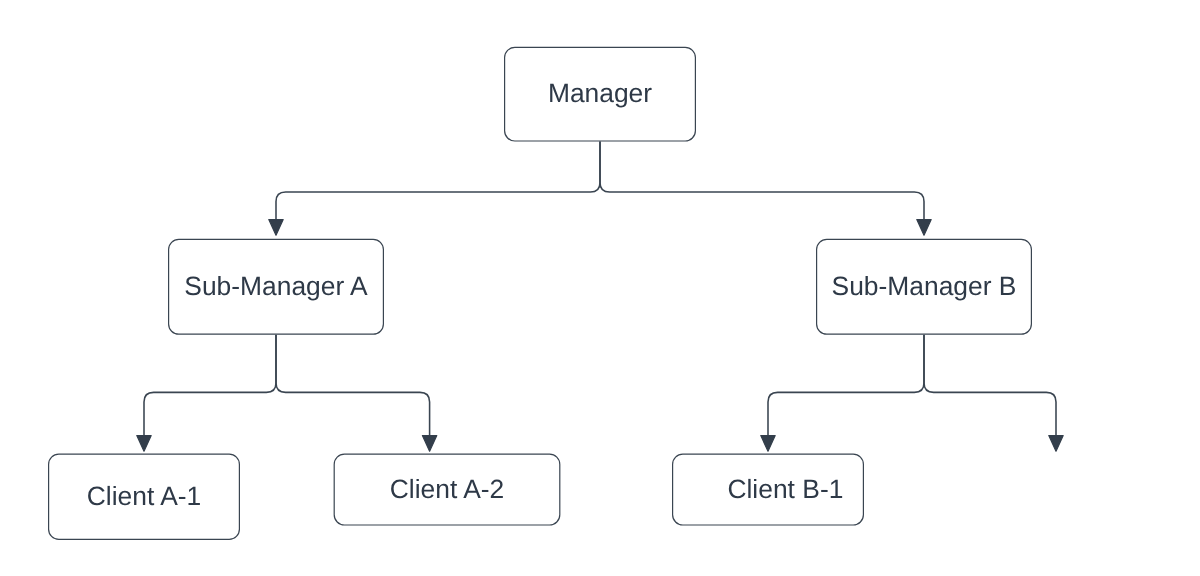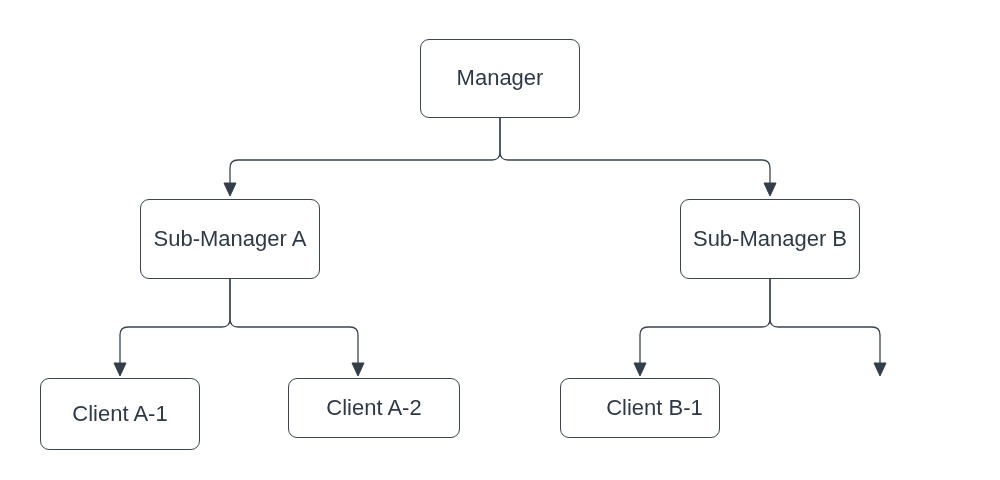--- a/index.html
+++ b/index.html
@@ -46,21 +46,21 @@
     color: var(--c-text, #2e3947);
     font-size: 22px;
     line-height: 1.2;
     text-align: center;
     white-space: nowrap;
   }
   .node-manager   { left: 420px; top:  39px; width: 160px; height: 79px; }
   .node-sub-a     { left: 140px; top: 199px; width: 180px; height: 80px; }
   .node-sub-b     { left: 680px; top: 199px; width: 180px; height: 80px; }
   .node-client-a1 { left:  40px; top: 378px; width: 160px; height: 72px; }
-  .node-client-a2 { left: 288px; top: 378px; width: 172px; height: 60px; }
+  .node-client-a2 { left: 278px; top: 378px; width: 189px; height: 60px; }
   .node-client-b1 { left: 560px; top: 378px; width: 160px; height: 60px; padding-left: 29px; }
   .node-client-b2 { left: 800px; top: 378px; width: 160px; height: 60px; }
 </style>
 </head>
 <body>
 
 <div class="canvas">
 
   <svg class="edge-layer" viewBox="0 0 1000 480" xmlns="http://www.w3.org/2000/svg">
 

